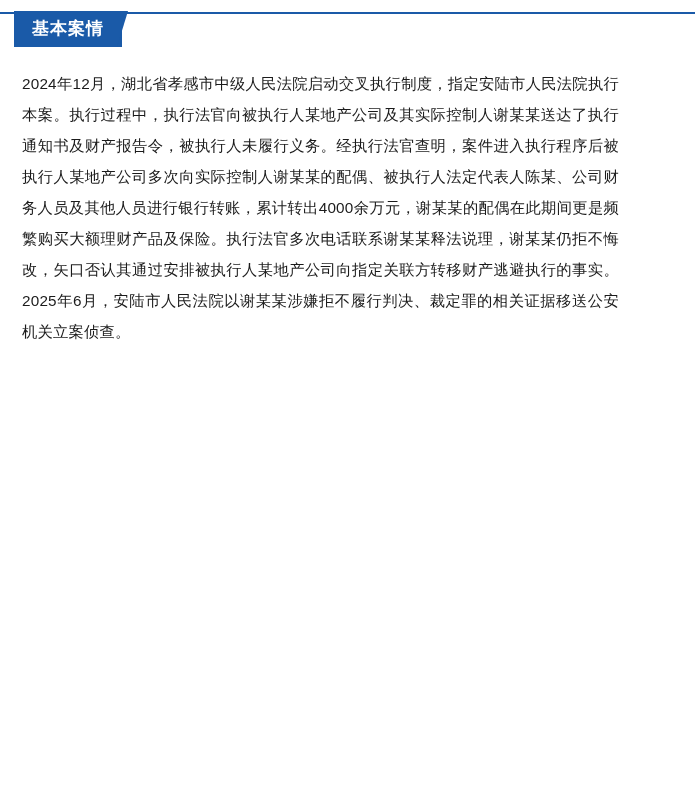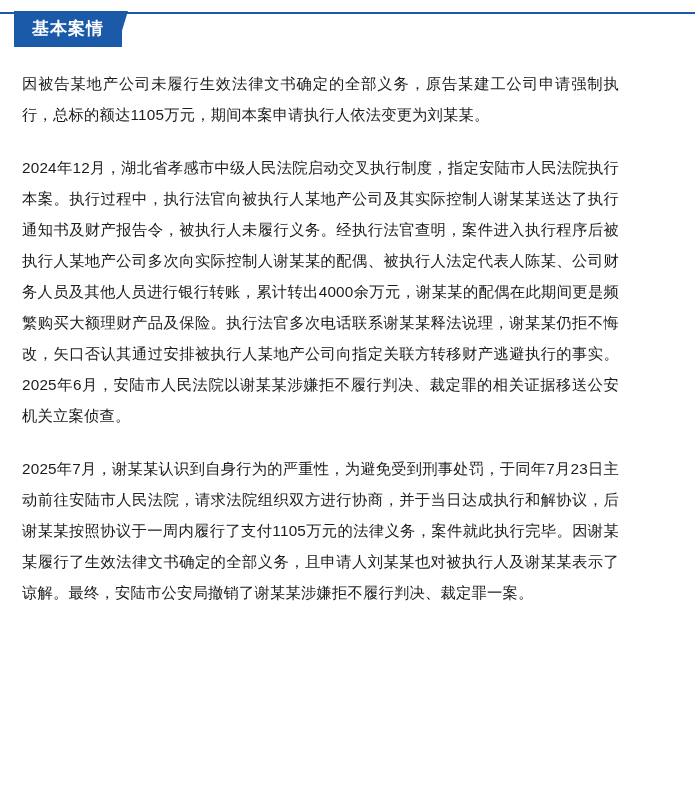--- a/index.html
+++ b/index.html
@@ -77,18 +77,16 @@
 
 <div class="page">
 
   <div class="header">
     <div class="header-bar"></div>
     <div class="header-tab">基本案情</div>
     <div class="header-tab-accent"></div>
   </div>
 
   <div class="body-content">
-    <p class="para">因被告某地产公司未履行生效法律文书确定的全部义务，原告某建工公司申请强制执行，总标的额达1105万元，期间本案申请执行人依法变更为刘某某。</p>
     <p class="para">2024年12月，湖北省孝感市中级人民法院启动交叉执行制度，指定安陆市人民法院执行本案。执行过程中，执行法官向被执行人某地产公司及其实际控制人谢某某送达了执行通知书及财产报告令，被执行人未履行义务。经执行法官查明，案件进入执行程序后被执行人某地产公司多次向实际控制人谢某某的配偶、被执行人法定代表人陈某、公司财务人员及其他人员进行银行转账，累计转出4000余万元，谢某某的配偶在此期间更是频繁购买大额理财产品及保险。执行法官多次电话联系谢某某释法说理，谢某某仍拒不悔改，矢口否认其通过安排被执行人某地产公司向指定关联方转移财产逃避执行的事实。2025年6月，安陆市人民法院以谢某某涉嫌拒不履行判决、裁定罪的相关证据移送公安机关立案侦查。</p>
-    <p class="para">2025年7月，谢某某认识到自身行为的严重性，为避免受到刑事处罚，于同年7月23日主动前往安陆市人民法院，请求法院组织双方进行协商，并于当日达成执行和解协议，后谢某某按照协议于一周内履行了支付1105万元的法律义务，案件就此执行完毕。因谢某某履行了生效法律文书确定的全部义务，且申请人刘某某也对被执行人及谢某某表示了谅解。最终，安陆市公安局撤销了谢某某涉嫌拒不履行判决、裁定罪一案。</p>
   </div>
 
 </div>
 
 </body></html>

